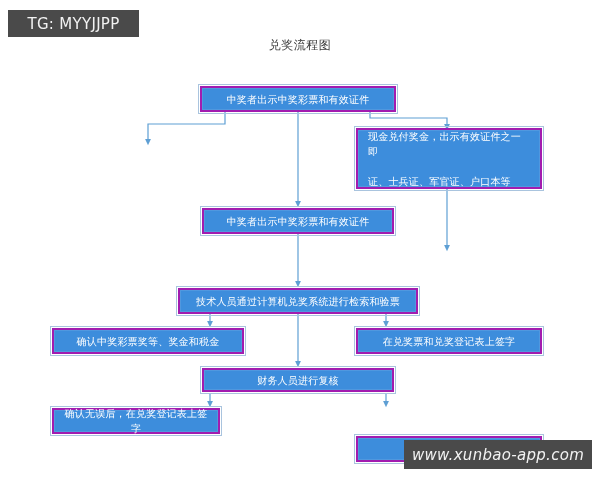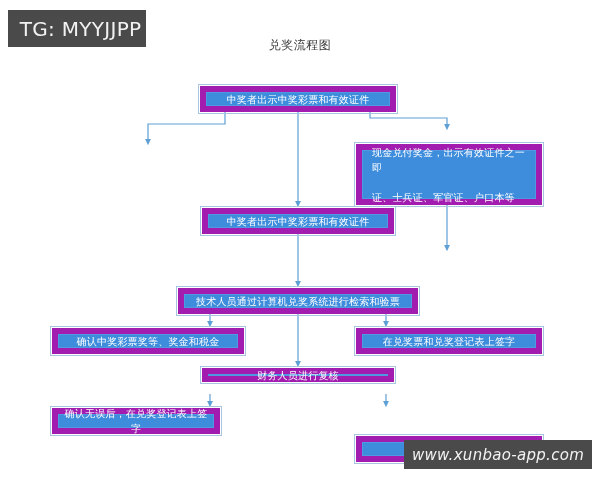--- a/index.html
+++ b/index.html
@@ -28,23 +28,22 @@
     letter-spacing: 0.3px;
     display: flex;
     align-items: center;
     justify-content: center;
     white-space: nowrap;
   }
   #tg-badge {
     left: 8px;
     top: 10px;
     width: 131px;
-    height: 37px;
-    font-size: 20px;
-    padding-left: 7px;
+    height: 27px;
+    font-size: 15px;
   }
   #url-badge {
     left: 404px;
     top: 440px;
     width: 188px;
     height: 29px;
     font-size: 15px;
     font-style: italic;
   }
   
@@ -64,21 +63,21 @@
     left: 0;
     top: 0;
     width: 600px;
     height: 480px;
   }
   
   .node {
     position: absolute;
     box-sizing: border-box;
     background: #3d8ddc;
-    border: 6px solid #a21caf;
+    border: 2px solid #a21caf;
     outline: 1px solid #a9c4de;
     outline-offset: 1px;
     color: #ffffff;
     display: flex;
     align-items: center;
     justify-content: center;
     text-align: center;
     font-size: 10px;
     line-height: 15px;
     letter-spacing: 0.2px;
@@ -130,21 +129,21 @@
     </g>
   </svg>
 
   <div id="chart-title">兑奖流程图</div>
 
   <div class="node" id="n1" style="left:200px; top:86px; width:196px; height:26px;">
     <span class="label">中奖者出示中奖彩票和有效证件</span>
   </div>
 
 
-  <div class="node multiline" id="n3" style="left:356px; top:128px; width:186px; height:61px;margin-top:16px;">
+  <div class="node multiline" id="n3" style="left:356px; top:128px; width:186px; height:61px;">
     <span class="label">
       <span>现金兑付奖金，出示有效证件之一即</span><br>
       <br>
       <span>证、士兵证、军官证、户口本等</span>
     </span>
   </div>
 
   <div class="node" id="n4" style="left:202px; top:208px; width:192px; height:26px;">
     <span class="label">中奖者出示中奖彩票和有效证件</span>
   </div>
@@ -155,21 +154,21 @@
   </div>
 
   <div class="node" id="n7" style="left:52px; top:328px; width:192px; height:26px;">
     <span class="label">确认中奖彩票奖等、奖金和税金</span>
   </div>
 
   <div class="node" id="n8" style="left:356px; top:328px; width:186px; height:26px;text-align:center;">
     <span class="label">在兑奖票和兑奖登记表上签字</span>
   </div>
 
-  <div class="node" id="n9" style="left:202px; top:368px; width:192px; height:14px;">
+  <div class="node" id="n9" style="left:202px; top:368px; width:192px; height:24px;">
     <span class="label">财务人员进行复核</span>
   </div>
 
   <div class="node" id="n10" style="left:52px; top:408px; width:168px; height:26px;">
     <span class="label">确认无误后，在兑奖登记表上签字</span>
   </div>
 
   <div class="node" id="n11" style="left:356px; top:408px; width:186px; height:26px;margin-top:28px;">
     <span class="label">兑付奖金</span>
   </div>

